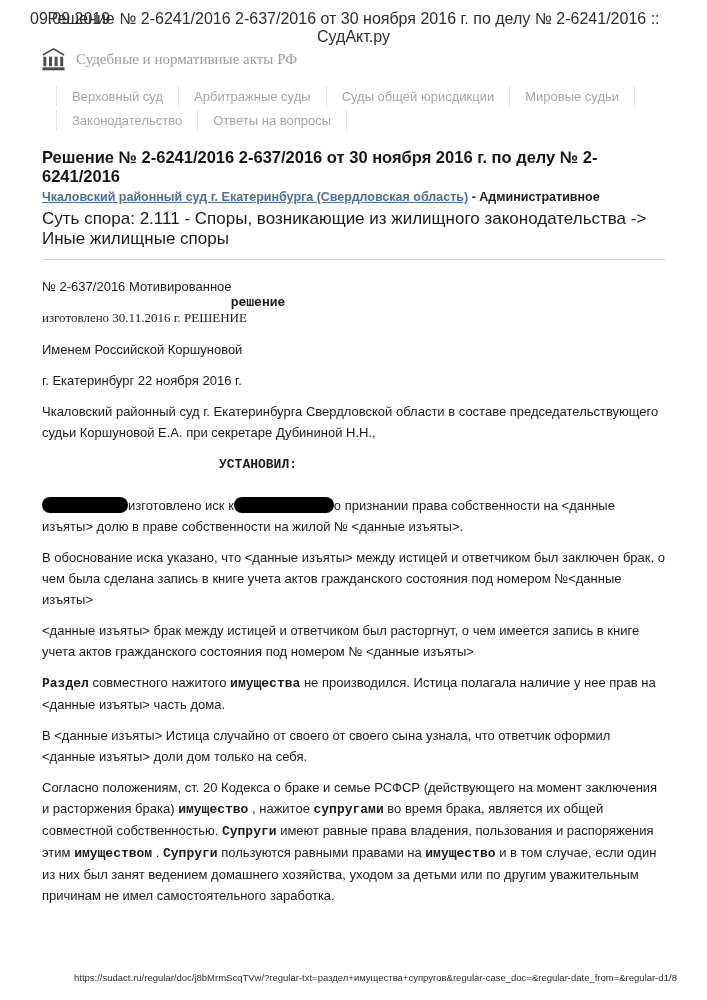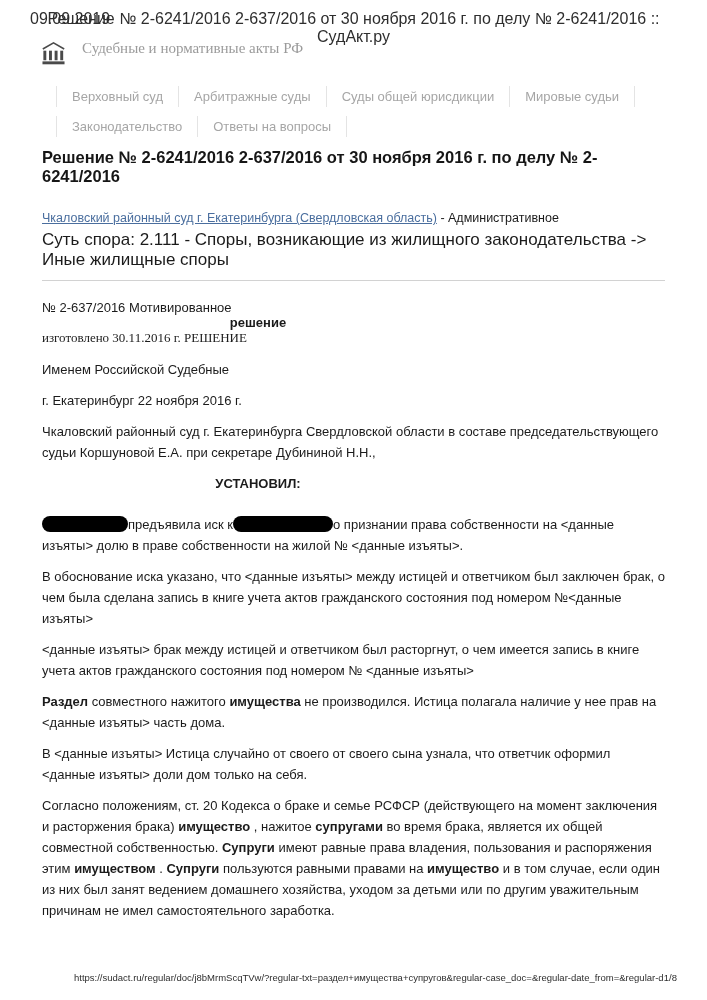--- a/index.html
+++ b/index.html
@@ -21,52 +21,52 @@
   .print-date { position: absolute; left: 0; top: 0; }
   .print-title { display: block; text-align: center; }
   .print-footer {
     position: absolute; bottom: 17px; left: 30px; right: 30px;
     font-size: 9.5px; color: #2e2e2e;
     display: flex; justify-content: space-between; align-items: baseline; padding-left: 44px;
   }
   .print-url { max-width: 640px; white-space: nowrap; overflow: hidden; }
   
   .logo-row {
-    position: absolute; top: 40px; left: 40px;
-    display: flex; gap: 15px;
+    position: absolute; top: 46px; left: 40px;
+    display: flex; align-items: center; gap: 9px;
     cursor: pointer;
   }
   .logo-icon { width: 27px; height: 27px; }
   .logo-text {
     font-family: "Liberation Serif", serif;
     font-size: 15px; color: #9b9b9b;
   }
   
   .nav { position: absolute; top: 86px; left: 43px; font-size: 13px; color: #a6a6a6; }
   .nav-row { display: flex; padding-left: 13px; }
-  .nav-row + .nav-row { margin-top: 9px; }
+  .nav-row + .nav-row { margin-top: 3px; }
   .nav-item {
     padding: 3px 15px;
     border-right: 1px solid #e4e4e4;
     white-space: nowrap; cursor: pointer;
   }
   .nav-item:first-child { border-left: 1px solid #e4e4e4; }
   
   .content { position: absolute; top: 148px; left: 42px; width: 623px; }
   .doc-title { font-size: 16.5px; font-weight: bold; color: #161616; letter-spacing: 0; }
-  .doc-subline { margin-top: 25px; font-size: 12.5px; color: #1b1b1b; }
+  .doc-subline { margin-top: 4px; font-size: 12.5px; color: #1b1b1b; font-weight: bold; }
   .court-link { color: #4a6e9e; text-decoration: underline; cursor: pointer; }
   .doc-dispute { margin-top: 5px; font-size: 17px; }
   .rule { margin-top: 10px; border-top: 1px solid #d2d2d2; height: 0; }
   
   .doc-body { margin-top: 19px; font-size: 13px; line-height: 21px; }
   .doc-body p { margin: 0 0 10px 0; }
   .doc-body p.tight { line-height: 15px; margin-bottom: 0; }
   .doc-body p.center { width: 432px; text-align: center; }
-  .b { font-weight: bold; }
+  .b { font-weight: bold; font-family: Liberation Mono, monospace; }
   .redacted {
     display: inline-block;
     height: 16px;
     background: #000000;
     border-radius: 8px;
     vertical-align: text-bottom;
   }
 </style>
 </head>
 <body>
@@ -108,25 +108,25 @@
     <div class="doc-subline">
       <a class="court-link" style="color: rgb(74, 110, 158);">Чкаловский районный суд г. Екатеринбурга (Свердловская область)</a>
       <span>- Административное</span>
     </div>
     <div class="doc-dispute">Суть спора: 2.111 - Споры, возникающие из жилищного законодательства -&gt; Иные жилищные споры</div>
     <div class="rule"></div>
     <div class="doc-body" id="doc-body">
         <p class="tight"><span>№ 2-637/2016 Мотивированное</span></p>
         <p class="center tight"><span class="b">решение</span></p>
         <p class="tight" style="margin-bottom: 14px; font-family: Liberation Serif, serif;"><span>изготовлено 30.11.2016 г. РЕШЕНИЕ</span></p>
-        <p><span>Именем Российской Судебные</span></p>
+        <p><span>Именем Российской Коршуновой</span></p>
         <p><span>г. Екатеринбург 22 ноября 2016 г.</span></p>
         <p><span>Чкаловский районный суд г. Екатеринбурга Свердловской области в составе председательствующего судьи Коршуновой Е.А. при секретаре Дубининой Н.Н.,</span></p>
         <p class="center" style="margin-bottom: 20px;"><span class="b">УСТАНОВИЛ:</span></p>
-        <p><span class="redacted" style="width: 86px; background: rgb(0, 0, 0);"></span><span>предъявила иск к</span><span class="redacted" style="width: 100px; background: rgb(0, 0, 0);"></span><span>о признании права собственности на &lt;данные изъяты&gt; долю в праве собственности на жилой № &lt;данные изъяты&gt;.</span></p>
+        <p><span class="redacted" style="width: 86px; background: rgb(0, 0, 0);"></span><span>изготовлено иск к</span><span class="redacted" style="width: 100px; background: rgb(0, 0, 0);"></span><span>о признании права собственности на &lt;данные изъяты&gt; долю в праве собственности на жилой № &lt;данные изъяты&gt;.</span></p>
         <p><span>В обоснование иска указано, что &lt;данные изъяты&gt; между истицей и ответчиком был заключен брак, о чем была сделана запись в книге учета актов гражданского состояния под номером №&lt;данные изъяты&gt;</span></p>
         <p><span>&lt;данные изъяты&gt; брак между истицей и ответчиком был расторгнут, о чем имеется запись в книге учета актов гражданского состояния под номером № &lt;данные изъяты&gt;</span></p>
         <p><span class="b">Раздел</span><span> совместного нажитого </span><span class="b">имущества</span><span> не производился. Истица полагала наличие у нее прав на &lt;данные изъяты&gt; часть дома.</span></p>
         <p><span>В &lt;данные изъяты&gt; Истица случайно от своего от своего сына узнала, что ответчик оформил &lt;данные изъяты&gt; доли дом только на себя.</span></p>
         <p><span>Согласно положениям, ст. 20 Кодекса о браке и семье РСФСР (действующего на момент заключения и расторжения брака) </span><span class="b">имущество</span><span> , нажитое </span><span class="b">супругами</span><span> во время брака, является их общей совместной собственностью. </span><span class="b">Супруги</span><span> имеют равные права владения, пользования и распоряжения этим </span><span class="b">имуществом</span><span> . </span><span class="b">Супруги</span><span> пользуются равными правами на </span><span class="b">имущество</span><span> и в том случае, если один из них был занят ведением домашнего хозяйства, уходом за детьми или по другим уважительным причинам не имел самостоятельного заработка.</span></p>
       </div>
   </main>
 
   <div class="print-footer">
     <span class="print-url">https://sudact.ru/regular/doc/j8bMrmScqTVw/?regular-txt=раздел+имущества+супругов&amp;regular-case_doc=&amp;regular-date_from=&amp;regular-date_t...</span>

